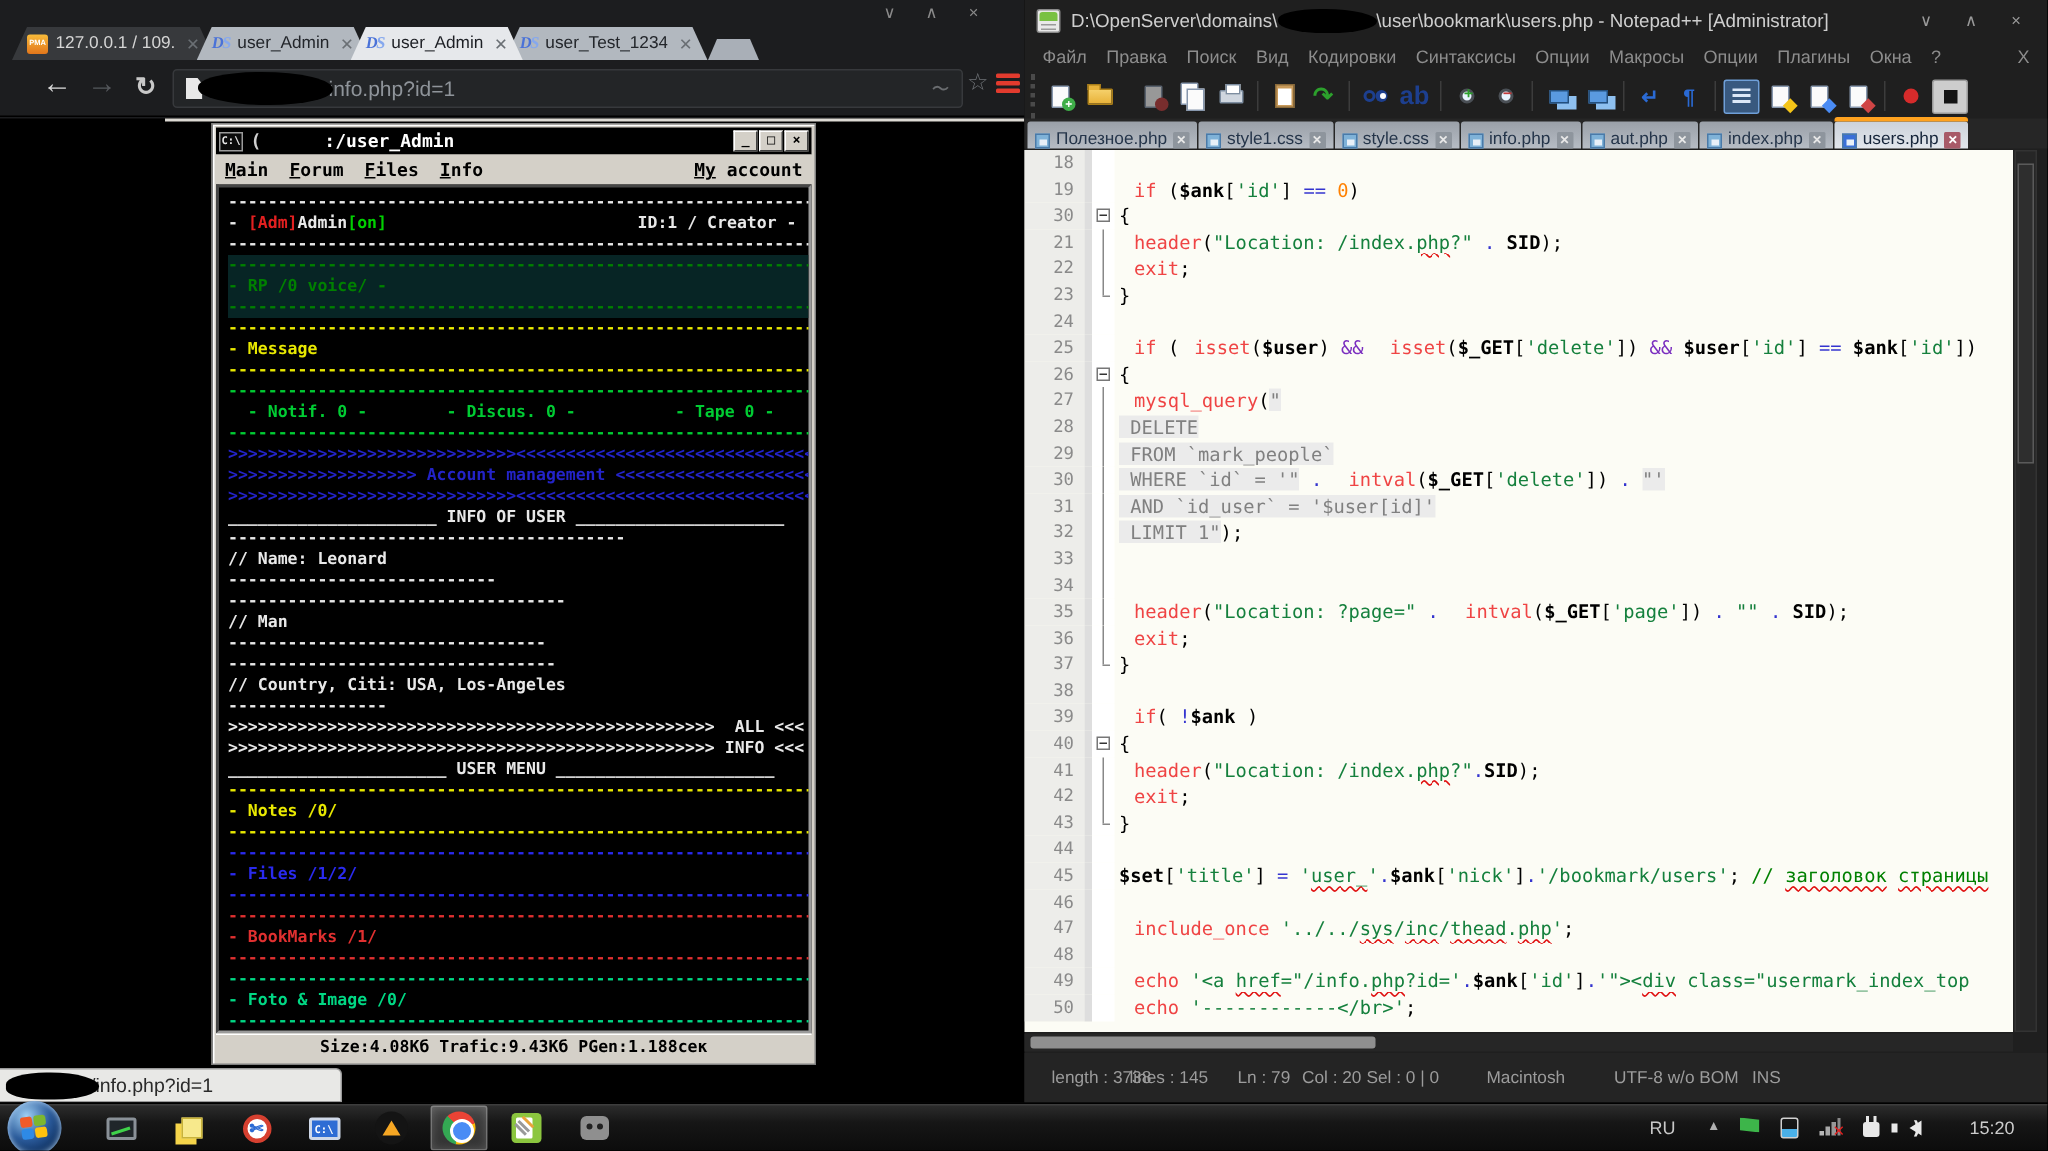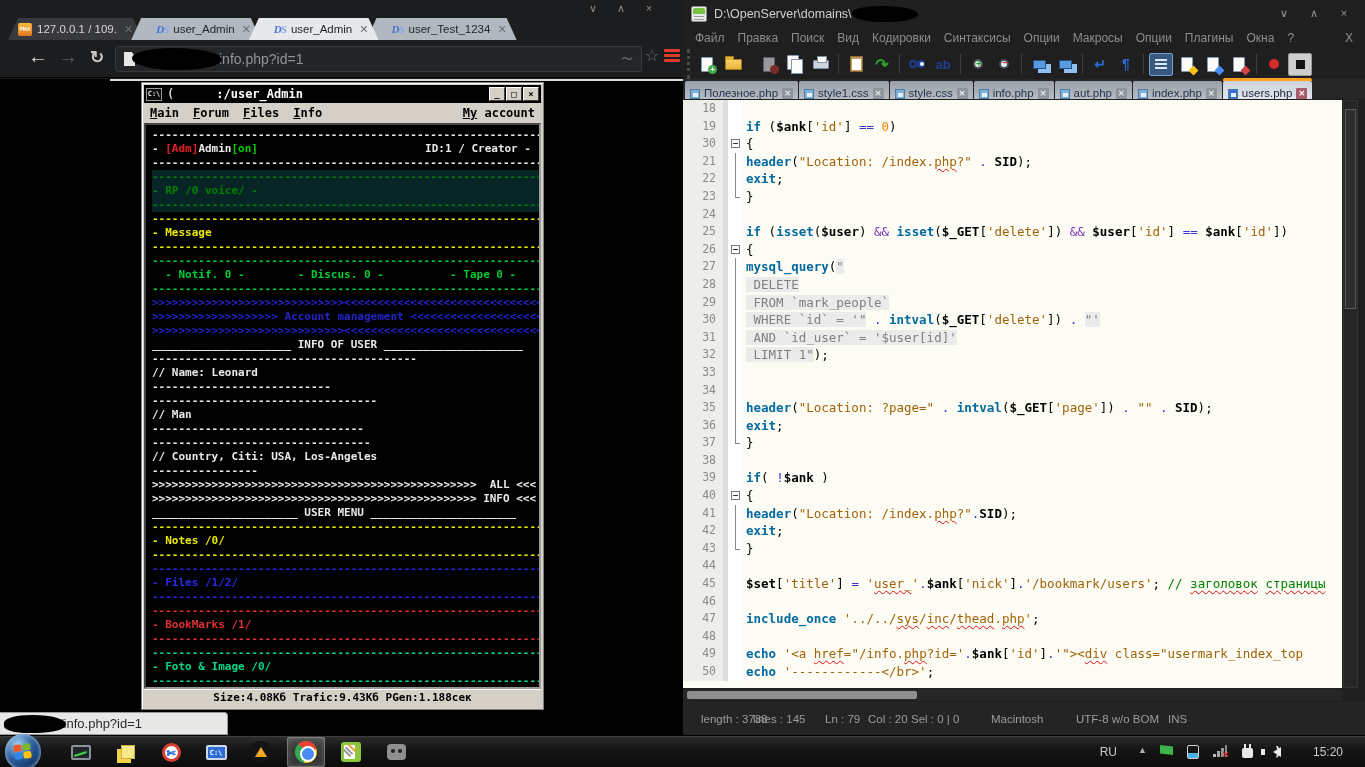--- a/index.html
+++ b/index.html
@@ -13,21 +13,21 @@
   #b-tabs { position:absolute; left:8px; top:18px; height:22px; display:flex; }
   .btab { height:22px; padding:0 8px 0 10px; display:flex; align-items:center; gap:5px; font-size:11.5px;
           clip-path: polygon(10px 0, calc(100% - 10px) 0, 100% 100%, 0 100%); margin-right:-12px; position:relative; }
   .btab .lbl { max-width:88px; overflow:hidden; white-space:nowrap; }
   .btab .x { font-size:11px; color:#6a6f74; padding:0 2px; }
   .btab.dark { background:#37393c; color:#d6d6d6; z-index:1; }
   .btab.light { background:#b2b8bf; color:#23262b; z-index:1; }
   .btab.active { background:#e6e8eb; color:#1d1f24; z-index:3; }
   .fav-pma { width:14px; height:13px; background:linear-gradient(#f8bb3a,#e2761b); border-radius:2px;
              color:#fff; font:bold 5px/13px "Liberation Sans",sans-serif; text-align:center; }
-  .fav-ds { font:bold italic 11px/13px "Liberation Serif",serif; color:#4a72d8; letter-spacing:-1px;margin-left:15px; }
+  .fav-ds { font:bold italic 11px/13px "Liberation Serif",serif; color:#4a72d8; letter-spacing:-1px; }
   .fav-ds b { color:#86a8ee; }
   #newtab-stub { position:absolute; left:472px; top:26px; width:34px; height:14px; background:#a9afb7;
                  clip-path:polygon(6px 0,calc(100% - 6px) 0,100% 100%,0 100%); }
   #b-toolbar { position:absolute; left:0; top:40px; width:683px; height:38px; background:#1c1d1f; border-bottom:1px solid #000; }
   .navic { position:absolute; top:5px; font-weight:bold; cursor:default; }
   #back-ic { left:28px; color:#d8d8d8; font-size:20px; }
   #fwd-ic { left:58px; color:#55585c; font-size:20px; }
   #reload-ic { left:90px; color:#c8c8c8; font-size:17px; top:7px; }
   #addressbar { position:absolute; left:115px; top:6px; width:527px; height:26px; background:#232527;
                 border:1px solid #37393c; border-radius:3px; display:flex; align-items:center; }
@@ -128,22 +128,22 @@
   .crow { display:flex; height:17.6px; font:12.5px/17.6px "DejaVu Sans Mono",monospace; white-space:pre; }
   .lnum { width:40px; flex:none; background:#ededea; color:#8a8a8a; text-align:right; padding-right:7px; font-size:11.5px; }
   .lbm { width:5px; flex:none; background:#dedede; }
   .lfold { width:15px; flex:none; background:#fff; position:relative; }
   .lfold .fo { position:absolute; left:3px; top:4px; width:9px; height:9px; border:1px solid #777; background:#fff; }
   .lfold .fo::after { content:""; position:absolute; left:1px; top:3px; width:5px; height:1px; background:#333; }
   .lfold .fl { position:absolute; left:7px; top:0; width:1px; height:100%; background:#888; }
   .lfold .fe { position:absolute; left:7px; top:0; width:1px; height:50%; background:#888; }
   .lfold .fe2 { position:absolute; left:7px; top:50%; width:5px; height:1px; background:#888; }
   .ltext { padding-left:3px; color:#000; }
-  .t-k { color:#0369a1; font-weight:bold; } .t-v { color:#000; font-weight:bold; }
-  .t-s { color:#a16207; } .t-sq { color:#808080; background:#ebebeb; }
+  .t-k { color:#ef4444; font-weight:normal;margin-left:10px; } .t-v { color:#000; font-weight:bold; }
+  .t-s { color:#15803d; } .t-sq { color:#808080; background:#ebebeb; }
   .t-n { color:#ff8000; } .t-o { color:#3434cf; } .t-o2 { color:#7b2fbf; } .t-c { color:#008000; } .t-d { color:#000; }
   .wv { text-decoration-line:underline; text-decoration-style:wavy; text-decoration-color:#e01010;
         text-decoration-thickness:1px; text-underline-offset:2px; }
 
   #vscroll { position:absolute; right:7px; top:100px; width:15px; height:588px; background:#262626; border:1px solid #333; }
   #vthumb { position:absolute; left:1px; top:8px; width:11px; height:200px; background:#2e2e2e; border:1px solid #5a5a5a; }
   #hscroll { position:absolute; left:0; top:689px; width:659px; height:12px; background:#262626; }
   #hthumb { position:absolute; left:4px; top:2px; width:230px; height:8px; background:#8f8f8f; border-radius:2px; }
 
   #npp-status { position:absolute; left:0; top:702px; width:682px; height:33px; background:#242424; color:#9c9c9c; font-size:11.5px; }
@@ -315,20 +315,21 @@
       <span id="tip-text">/info.php?id=1</span>
     </div>
   </div>
 </div>
 
 <div id="npp">
   <div id="npp-title">
     <span id="npp-icon"></span>
     <span>D:\OpenServer\domains\</span>
     <span class="blob"></span>
+    <span>\user\bookmark\users.php - Notepad++ [Administrator]</span>
     <span id="npp-controls">
       <span>∨</span><span>∧</span><span>×</span>
     </span>
   </div>
   <div id="npp-menu">
       <span class="mi">Файл</span>
       <span class="mi">Правка</span>
       <span class="mi">Поиск</span>
       <span class="mi">Вид</span>
       <span class="mi">Кодировки</span>
@@ -366,21 +367,21 @@
         <span class="clip"></span>
       </span>
       <span class="ic">
         <span class="ch" style="color:#2ca02c;font-size:16px">↷</span>
       </span>
       <span class="tsep"></span>
       <span class="ic">
         <span class="binoc"></span>
       </span>
       <span class="ic">
-        <span class="ch" style="color:#1d3f8f;font-size:13px">ab</span>
+        <span class="ch" style="color:#1d3f8f;font-size:17px">ab</span>
       </span>
       <span class="tsep"></span>
       <span class="ic">
         <span class="mag">
           <i style="color:#2ca02c">+</i>
         </span>
       </span>
       <span class="ic">
         <span class="mag">
           <i style="color:#c23a3a">−</i>

